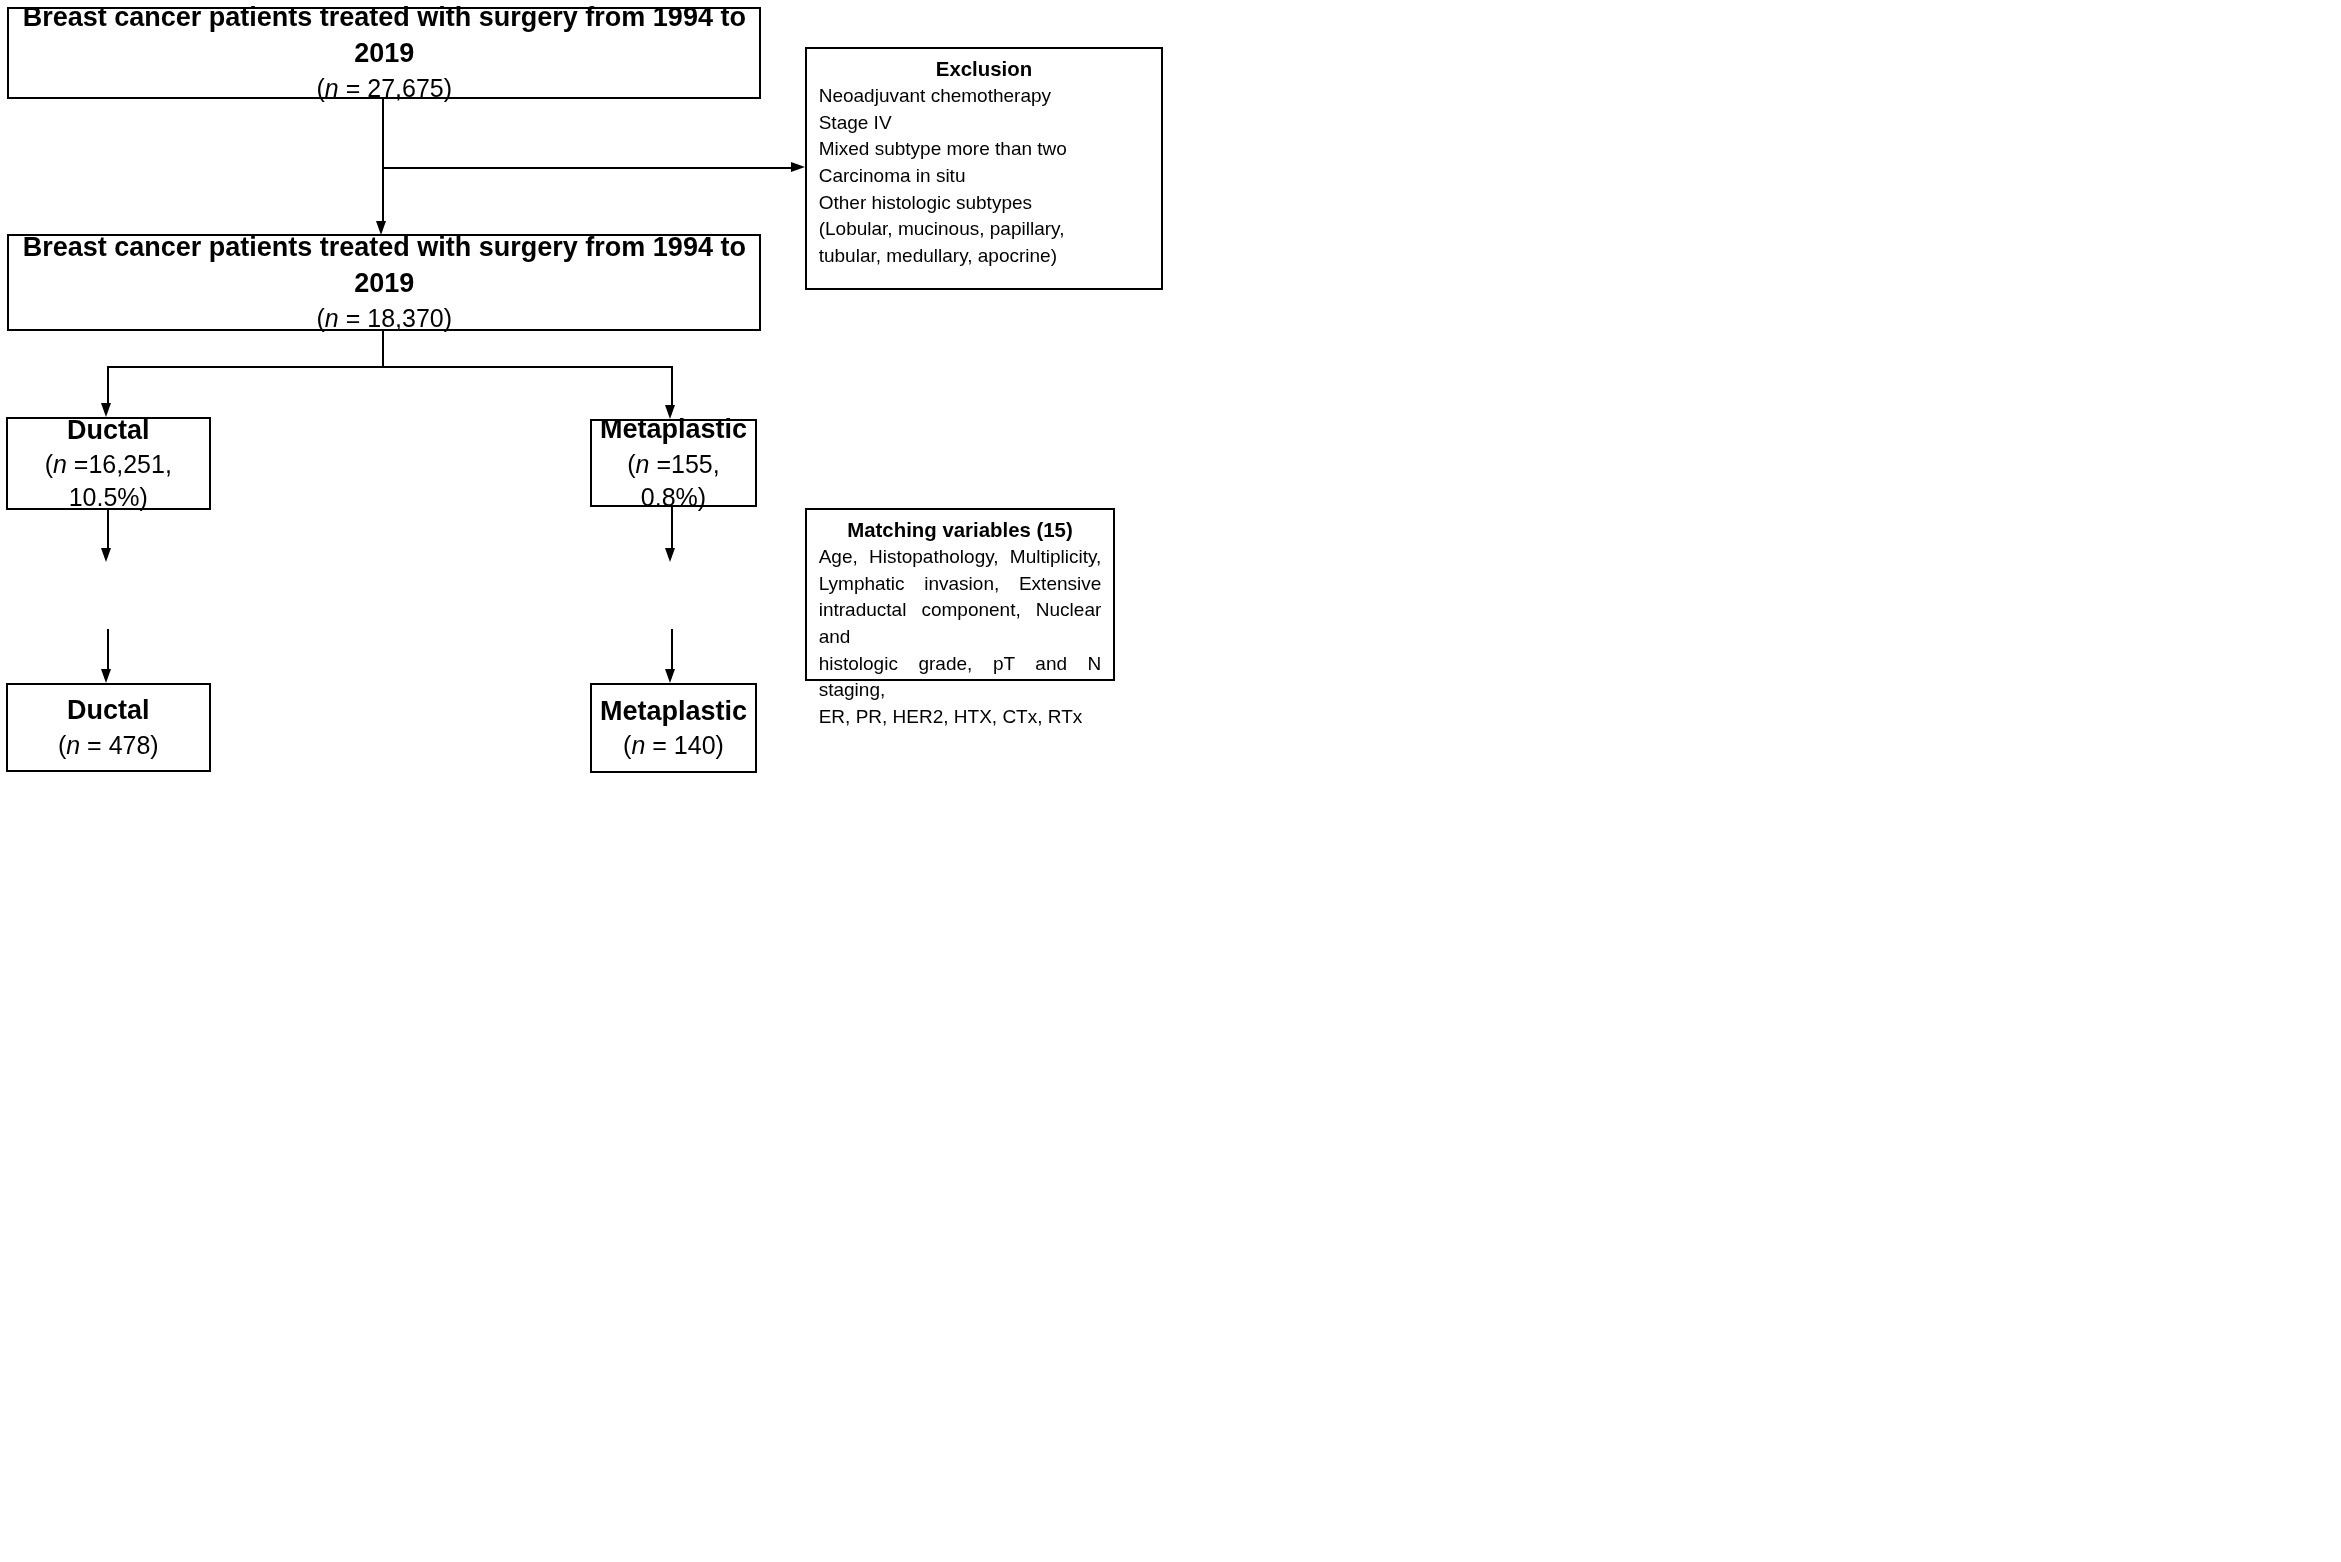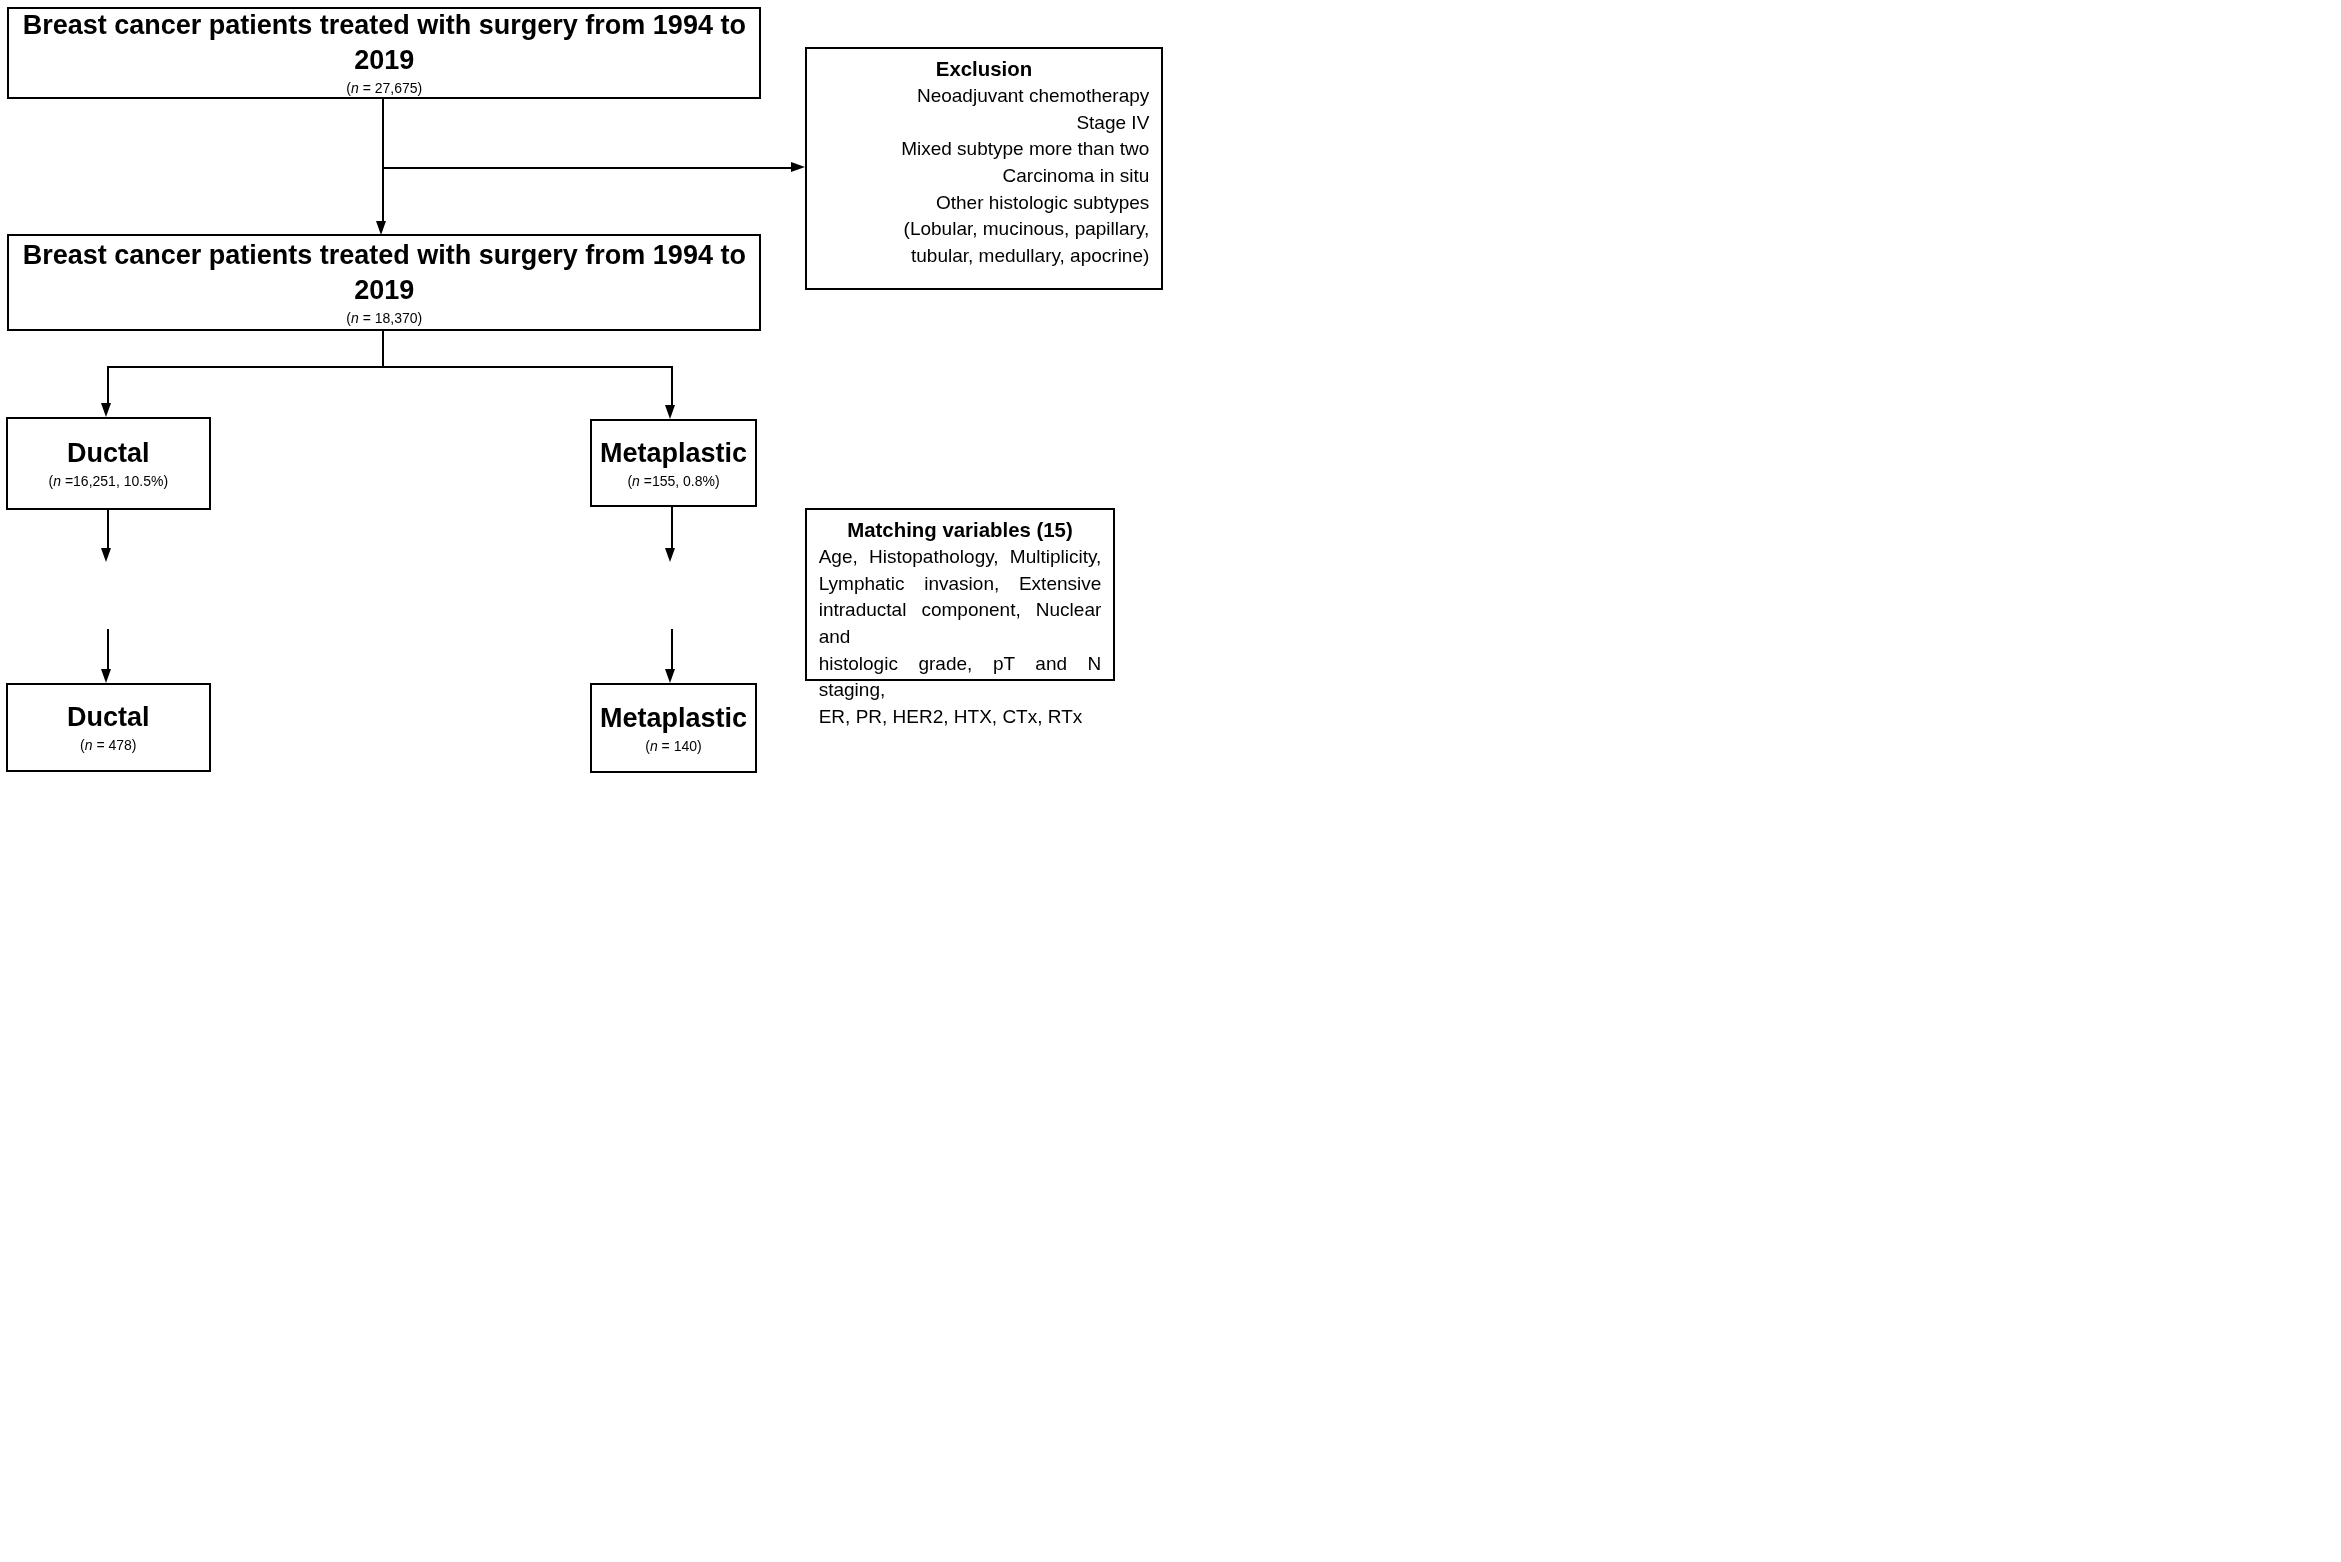--- a/index.html
+++ b/index.html
@@ -22,41 +22,41 @@
     justify-content:center;
     align-items:center;
     text-align:center;
   }
   .box .t{
     font-weight:bold;
     font-size:27px;
     line-height:1.32;
   }
   .box .s{
-    font-size:14px;
+    font-size:25px;
     line-height:1.32;
   }
   .box .s i{font-style:italic;}
   .sidebox{
     position:absolute;
     box-sizing:border-box;
     background:#ffffff;
     border:2.2px solid #000;
     padding:7.3px 11.7px 5.8px 11.7px;
   }
   .sidebox .st{
     font-weight:bold;
     font-size:20.4px;
     line-height:1.32;
     text-align:center;
   }
   .sidebox .ln{
     font-size:19px;
     line-height:1.4;
-    text-align:right;
+    text-align:left;
     white-space:nowrap;
   }
   .sidebox .ln.just{
     white-space:normal;
     text-align:justify;
     text-align-last:justify;
   }
   .sidebox .ln.last{
     text-align-last:left;
   }

